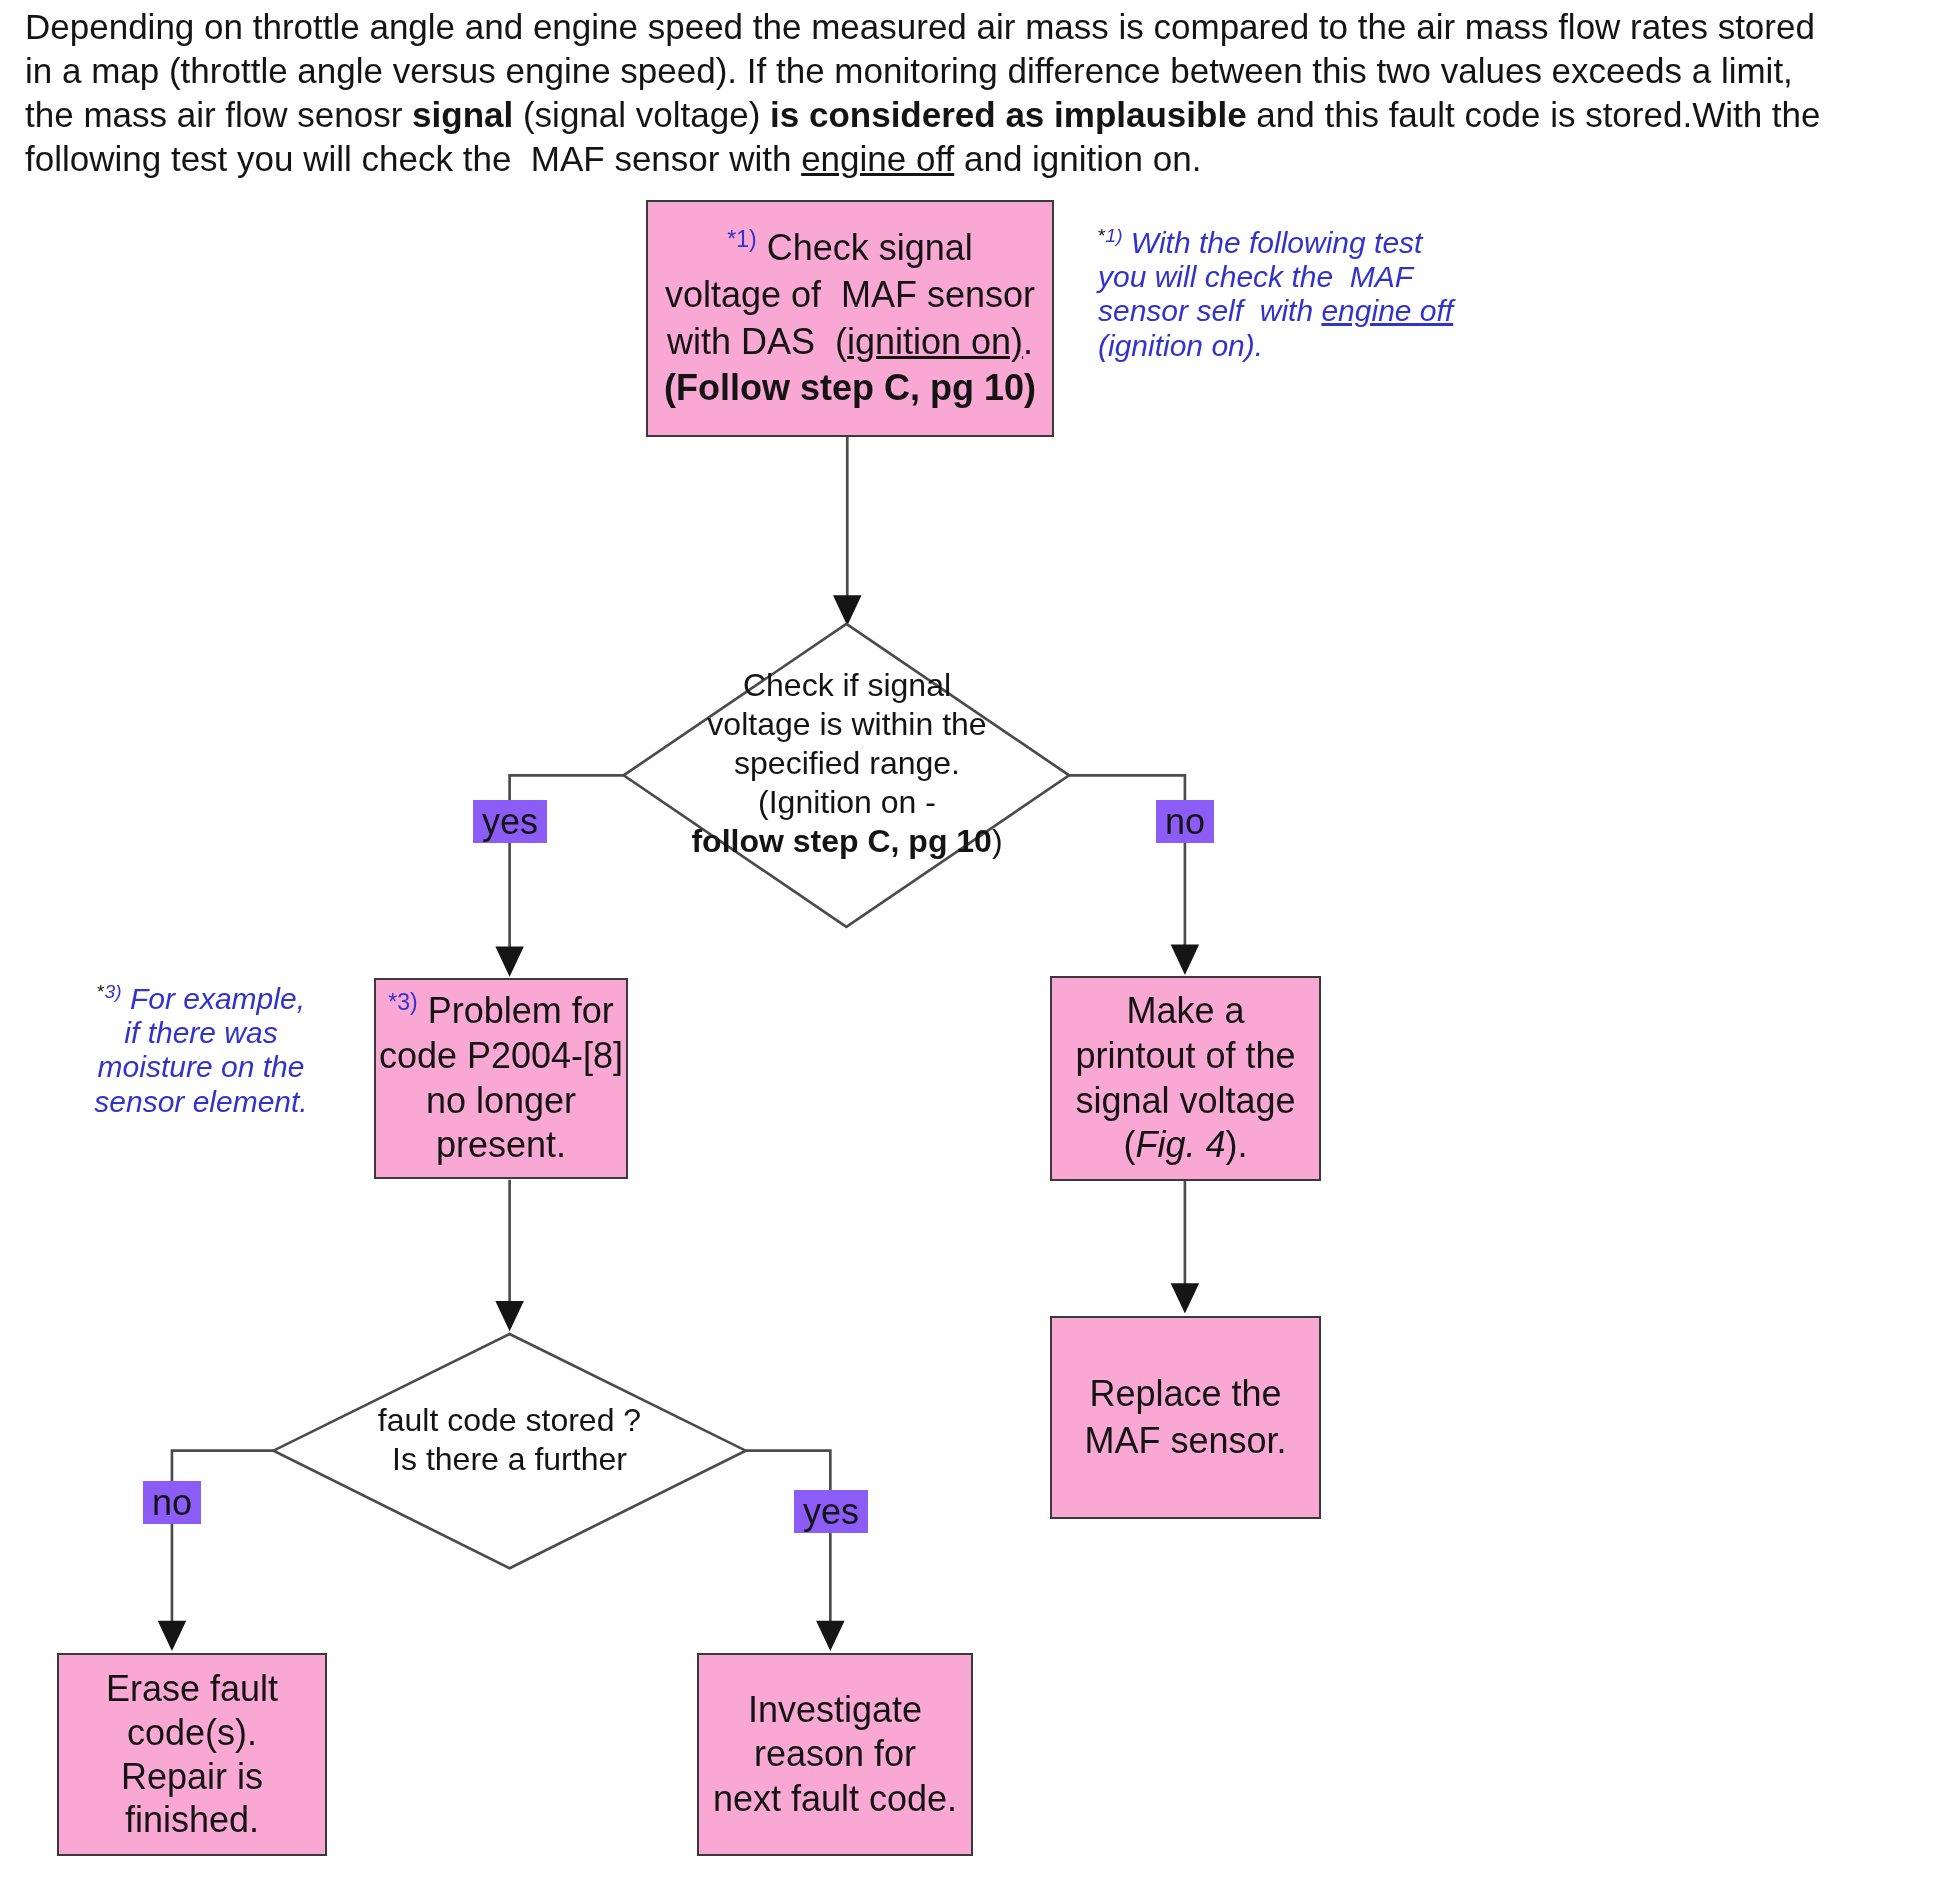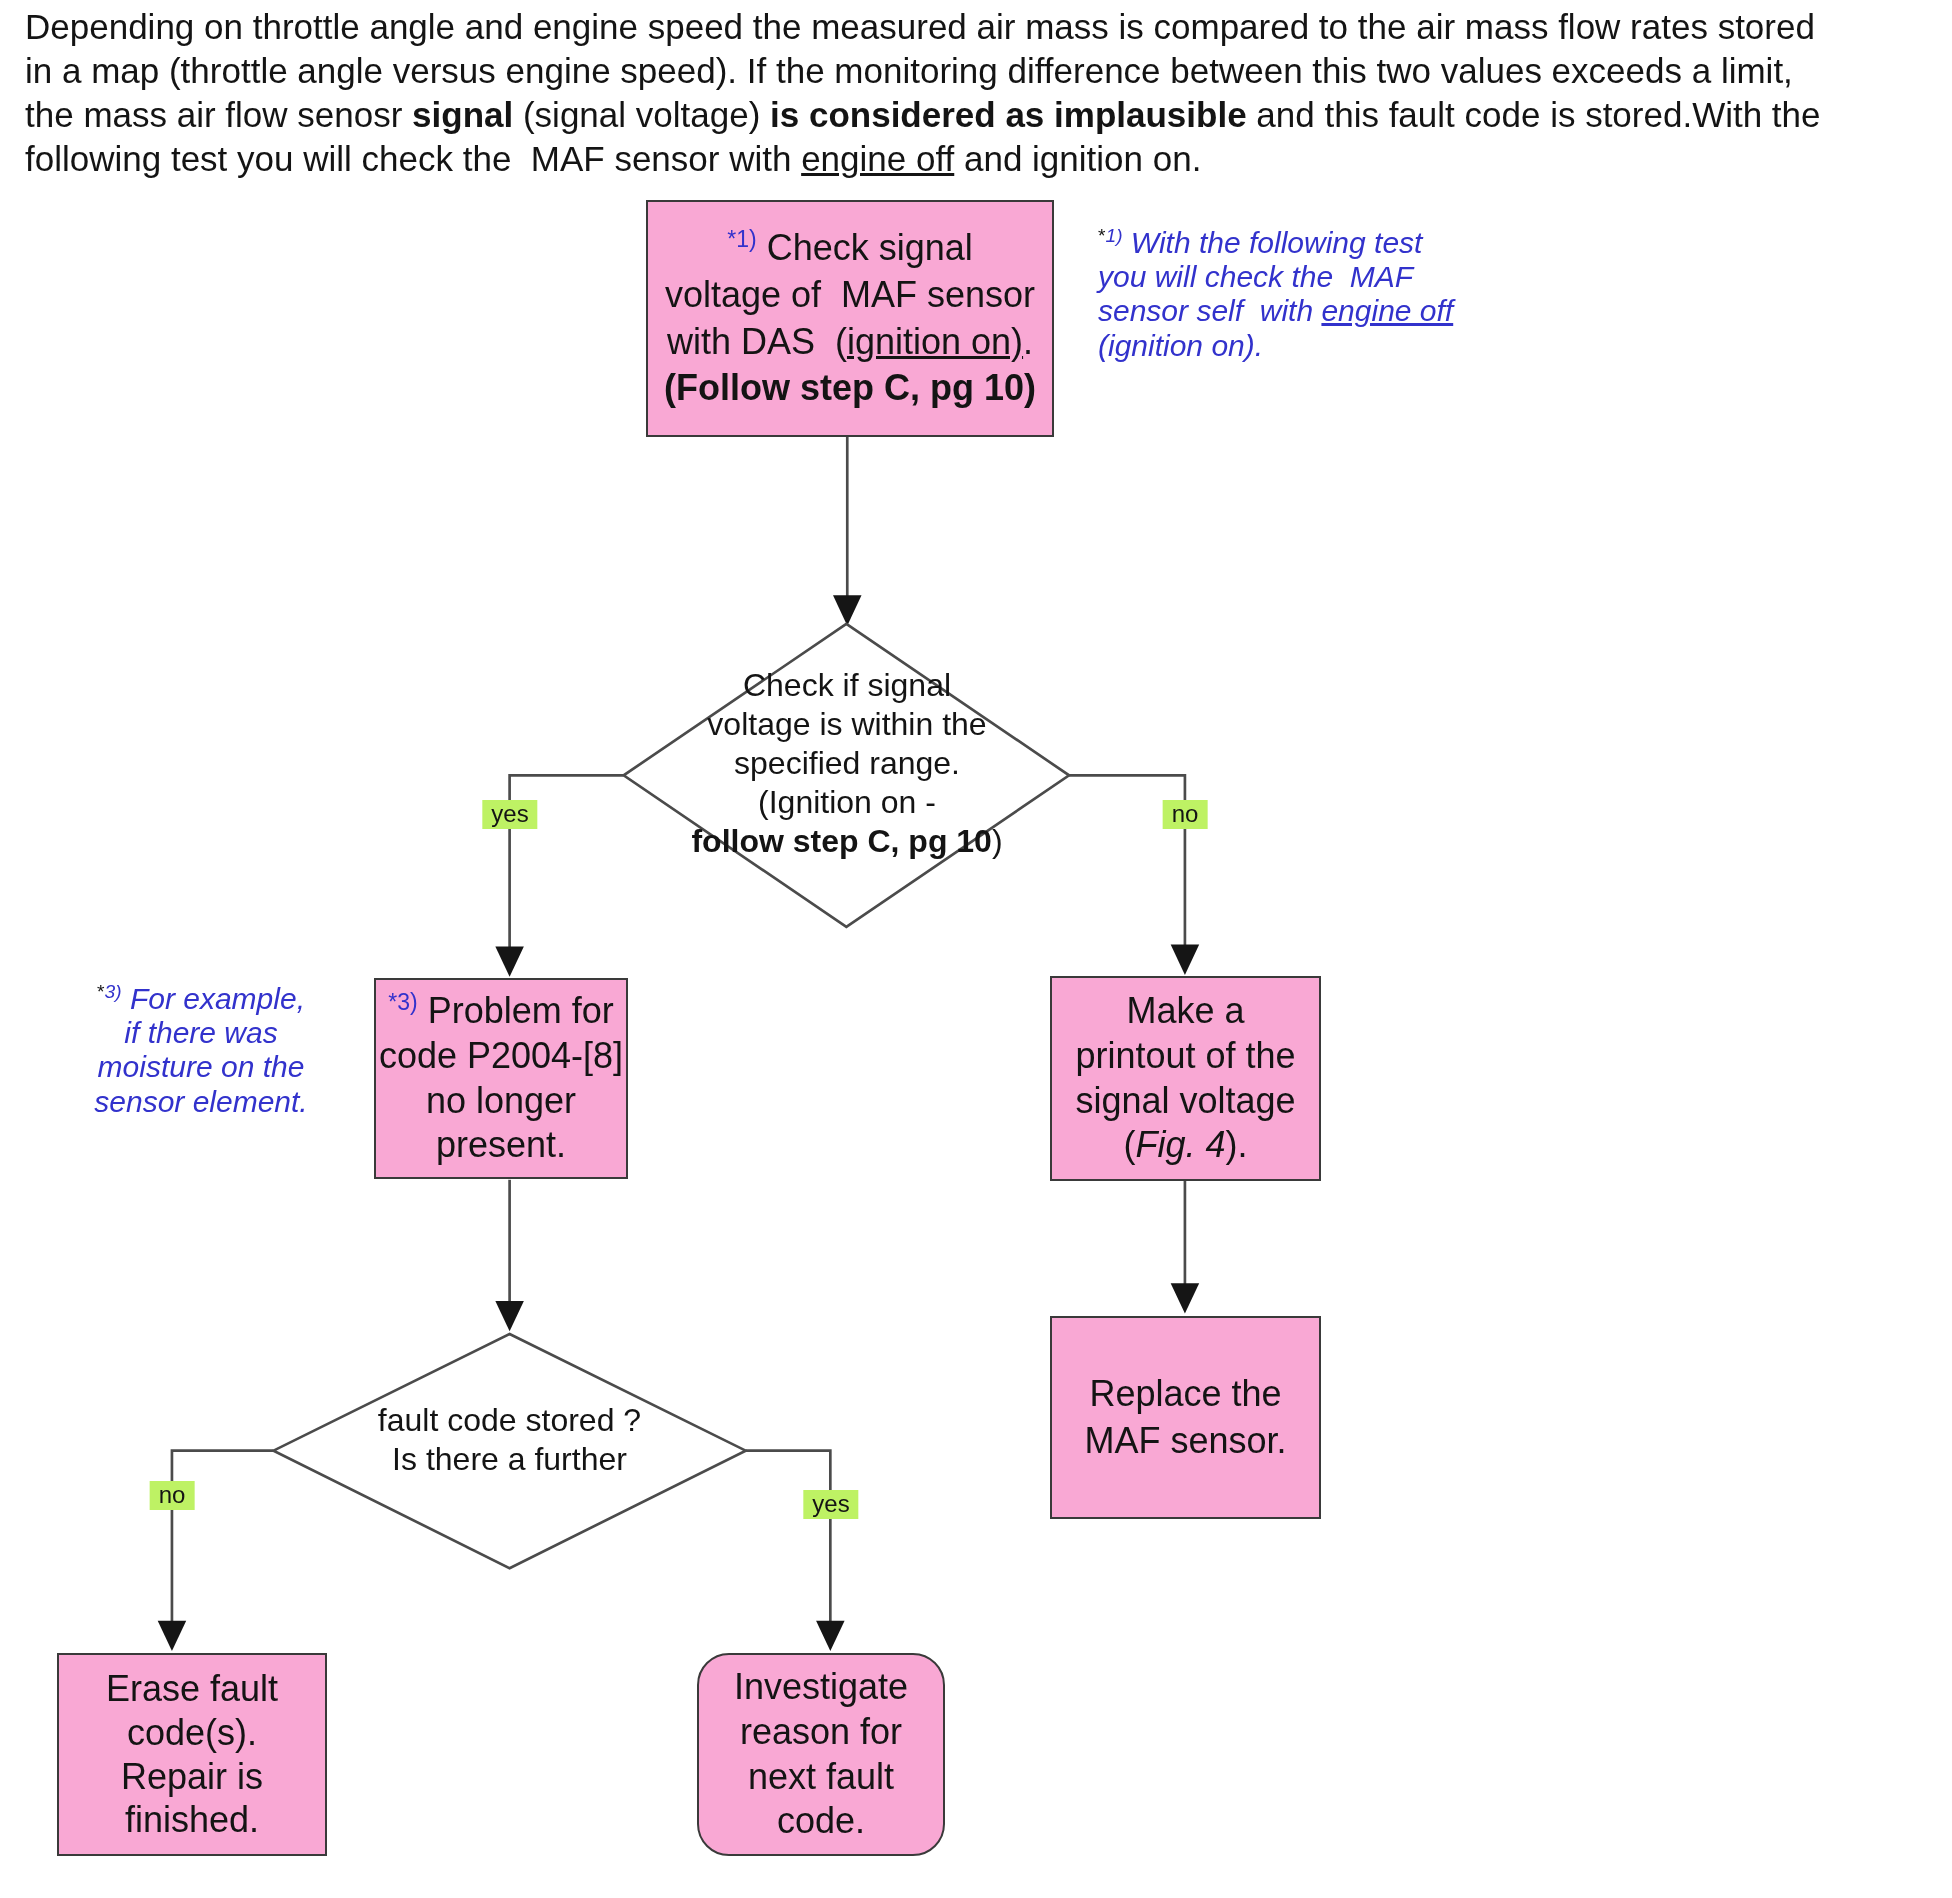--- a/index.html
+++ b/index.html
@@ -5,22 +5,22 @@
   html,body{margin:0;padding:0;background:#ffffff;}
   .page{position:relative;width:1952px;height:1899px;background:#ffffff;overflow:hidden;
         font-family:"Liberation Sans","DejaVu Sans",sans-serif;color:#141414;}
   .layer{position:absolute;left:0;top:0;z-index:1;}
   .intro{position:absolute;left:25px;top:5.3px;width:1918px;font-size:35px;line-height:1.25;
          white-space:pre-wrap;z-index:2;}
   .fbox{position:absolute;background:#f9a8d4;border:2.7px solid #3a3a3a;box-sizing:border-box;
         display:flex;flex-direction:column;justify-content:center;text-align:center;
         font-size:36px;line-height:1.28;z-index:2;}
   .dtext{position:absolute;text-align:center;font-size:32px;line-height:1.22;z-index:2;}
-  .blabel{position:absolute;transform:translateX(-50%);background:#bef264;
-          padding:0 9px;font-size:24px;line-height:1.2;z-index:3;}
+  .blabel{position:absolute;transform:translateX(-50%);background:#8b5cf6;
+          padding:0 9px;font-size:36px;line-height:1.2;z-index:3;}
   .note{position:absolute;color:#3232cc;font-style:italic;font-size:30px;line-height:1.14;z-index:2;}
   .tline{white-space:pre-wrap;}
   .b{font-weight:700;}
   .i{font-style:italic;}
   .u{text-decoration:underline;}
   .sup{vertical-align:super;font-size:64%;line-height:0;}
   .blue{color:#3232cc;}
   .dark{color:#141414;font-style:normal;}
 </style>
 </head>
@@ -117,20 +117,20 @@
   <div class="blabel" style="left:172px;top:1481px;">no</div>
   <div class="blabel" style="left:831px;top:1490px;">yes</div>
 
   <div class="fbox" style="left:37px;top:1653px;width:270px;height:203px;line-height:1.22;margin-left:20px;">
       <div class="tline"><span>Erase fault</span></div>
       <div class="tline"><span>code(s).</span></div>
       <div class="tline"><span>Repair is</span></div>
       <div class="tline"><span>finished.</span></div>
     </div>
 
-  <div class="fbox" style="left:697px;top:1653px;width:248px;height:203px;line-height:1.24;border-radius:32px;">
+  <div class="fbox" style="left:697px;top:1653px;width:276px;height:203px;line-height:1.24;">
       <div class="tline"><span>Investigate</span></div>
       <div class="tline"><span>reason for</span></div>
       <div class="tline"><span>next fault code.</span></div>
     </div>
 
 </div>
 
 
 </body></html>

